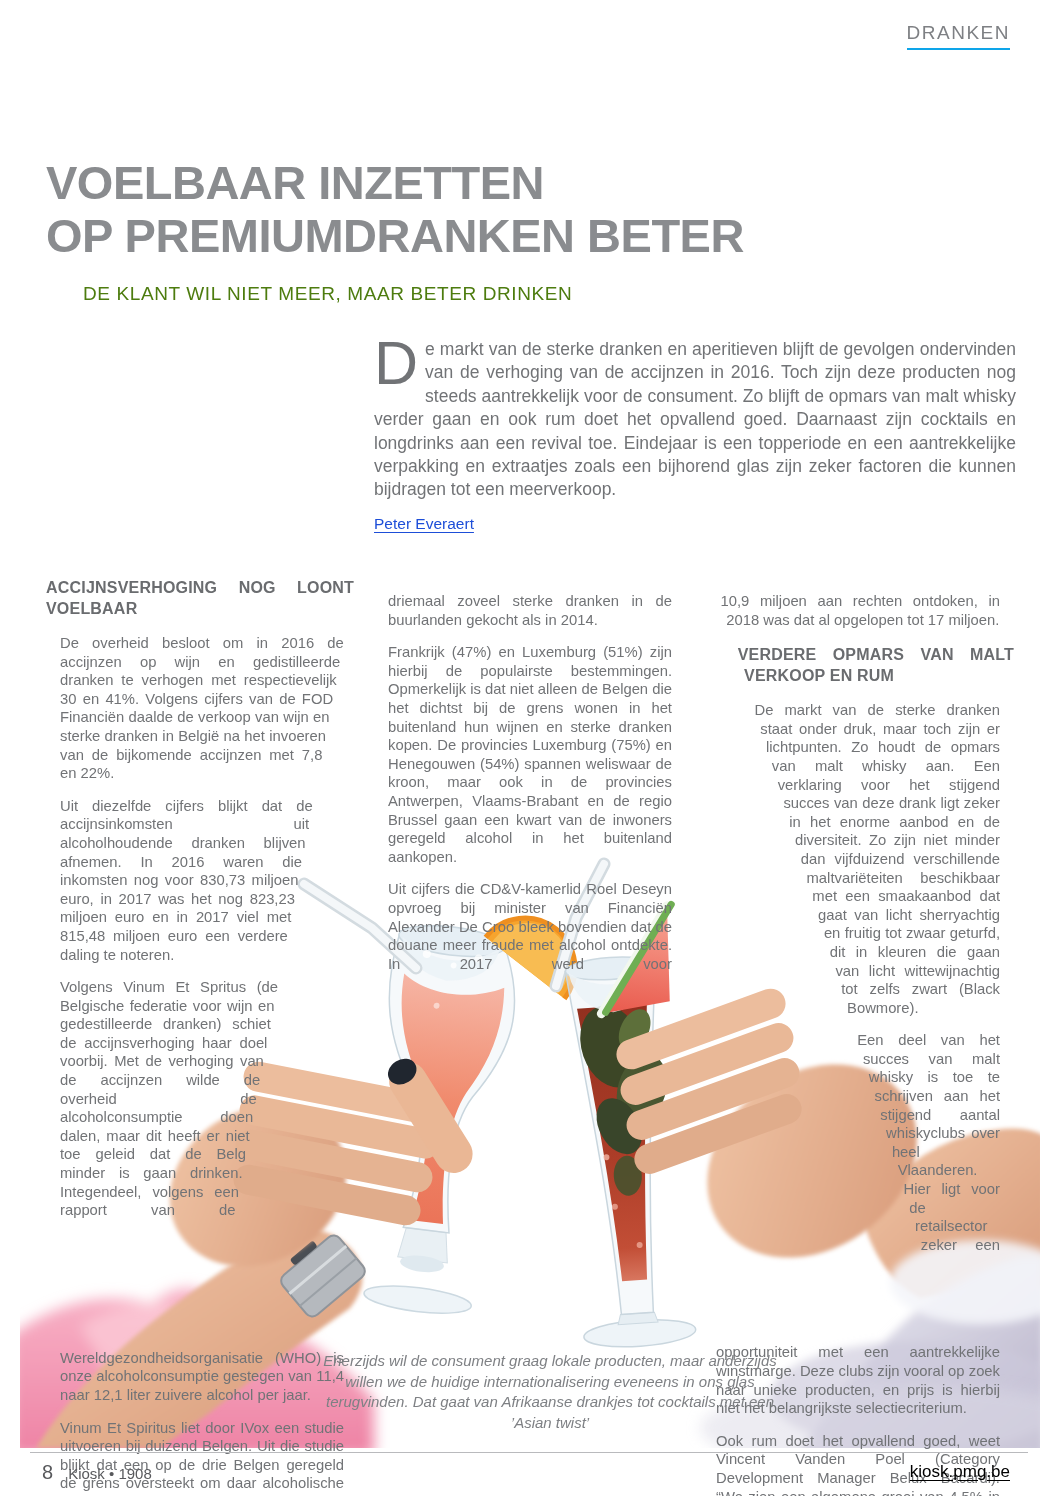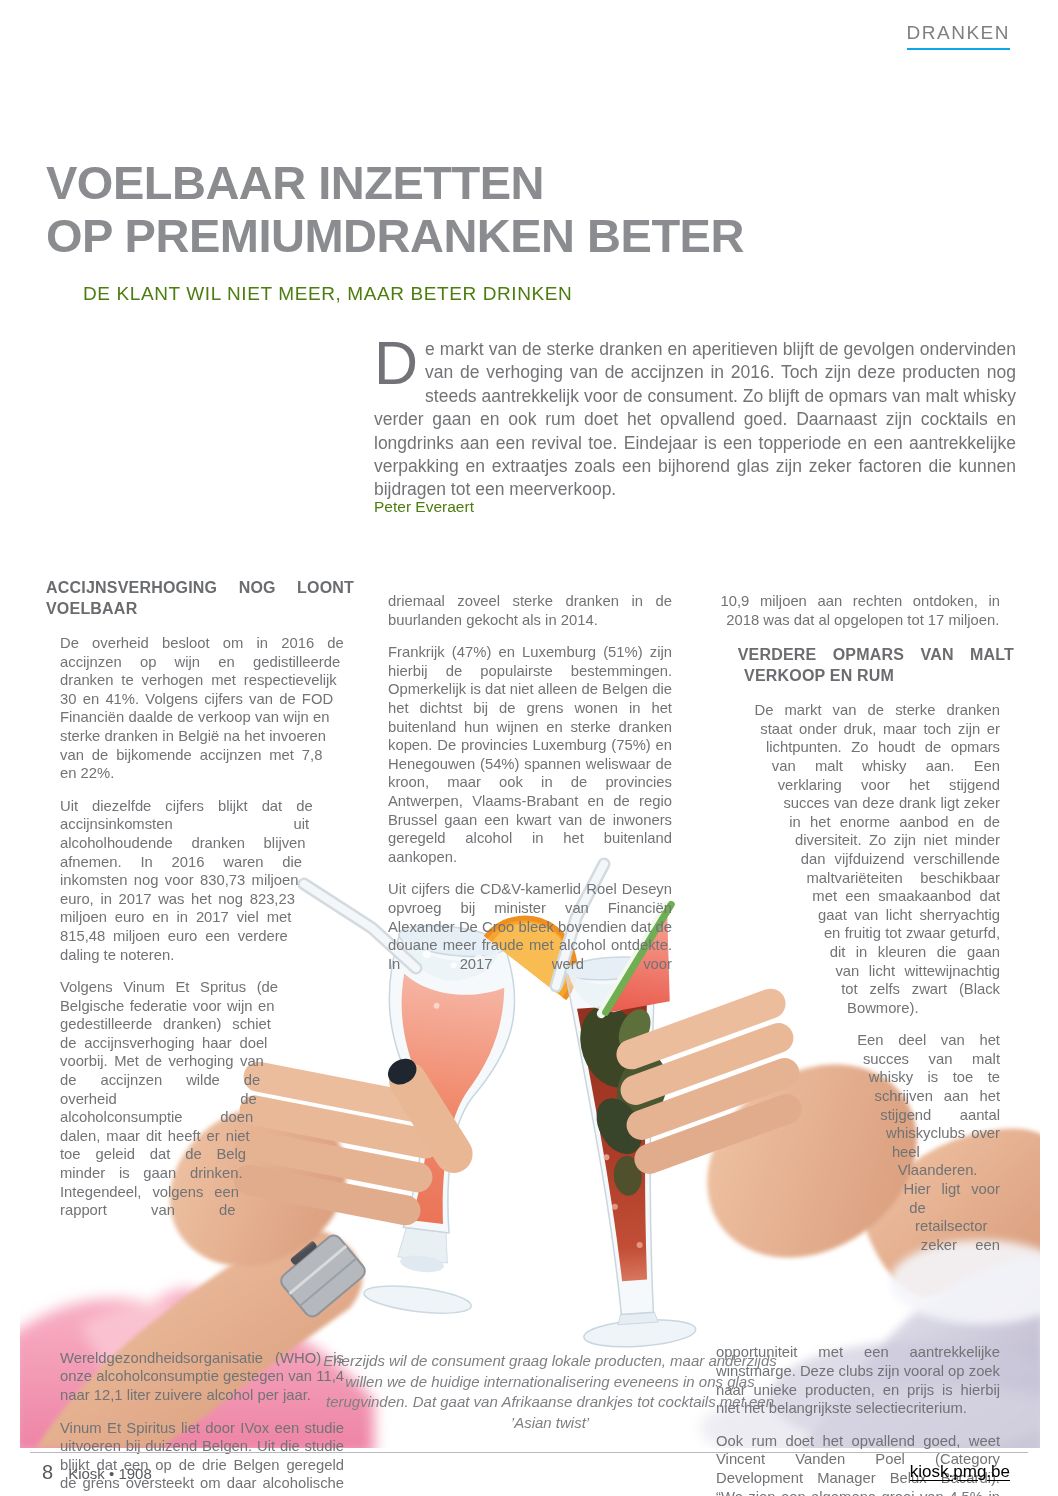--- a/index.html
+++ b/index.html
@@ -29,23 +29,23 @@
   .intro {
     position:absolute; left:374px; top:338px; width:642px;
     font-size:17.5px; line-height:23.4px; color:#717376;
     text-align:justify;
   }
   .dropcap {
     float:left; font-size:61px; line-height:45px;
     padding:3px 7px 0 0; color:#717376;
   }
   .byline {
-    position:absolute; left:374px; top:498px;
-    font-size:15.5px; color:#4d7c0f;
-    text-underline-offset:3px;
+    position:absolute; left:374px; top:515px;
+    font-size:15.5px; color:#1d4ed8;
+    text-decoration:underline; text-underline-offset:3px;
   }
   
   .col {
     position:absolute; top:578px; width:312px;
     font-size:14.8px; line-height:18.6px; color:#717376;
     text-align:justify;
   }
   .col p { margin:14px; }
   .col h3 {
     font-size:16px; line-height:20.5px; font-weight:bold;

